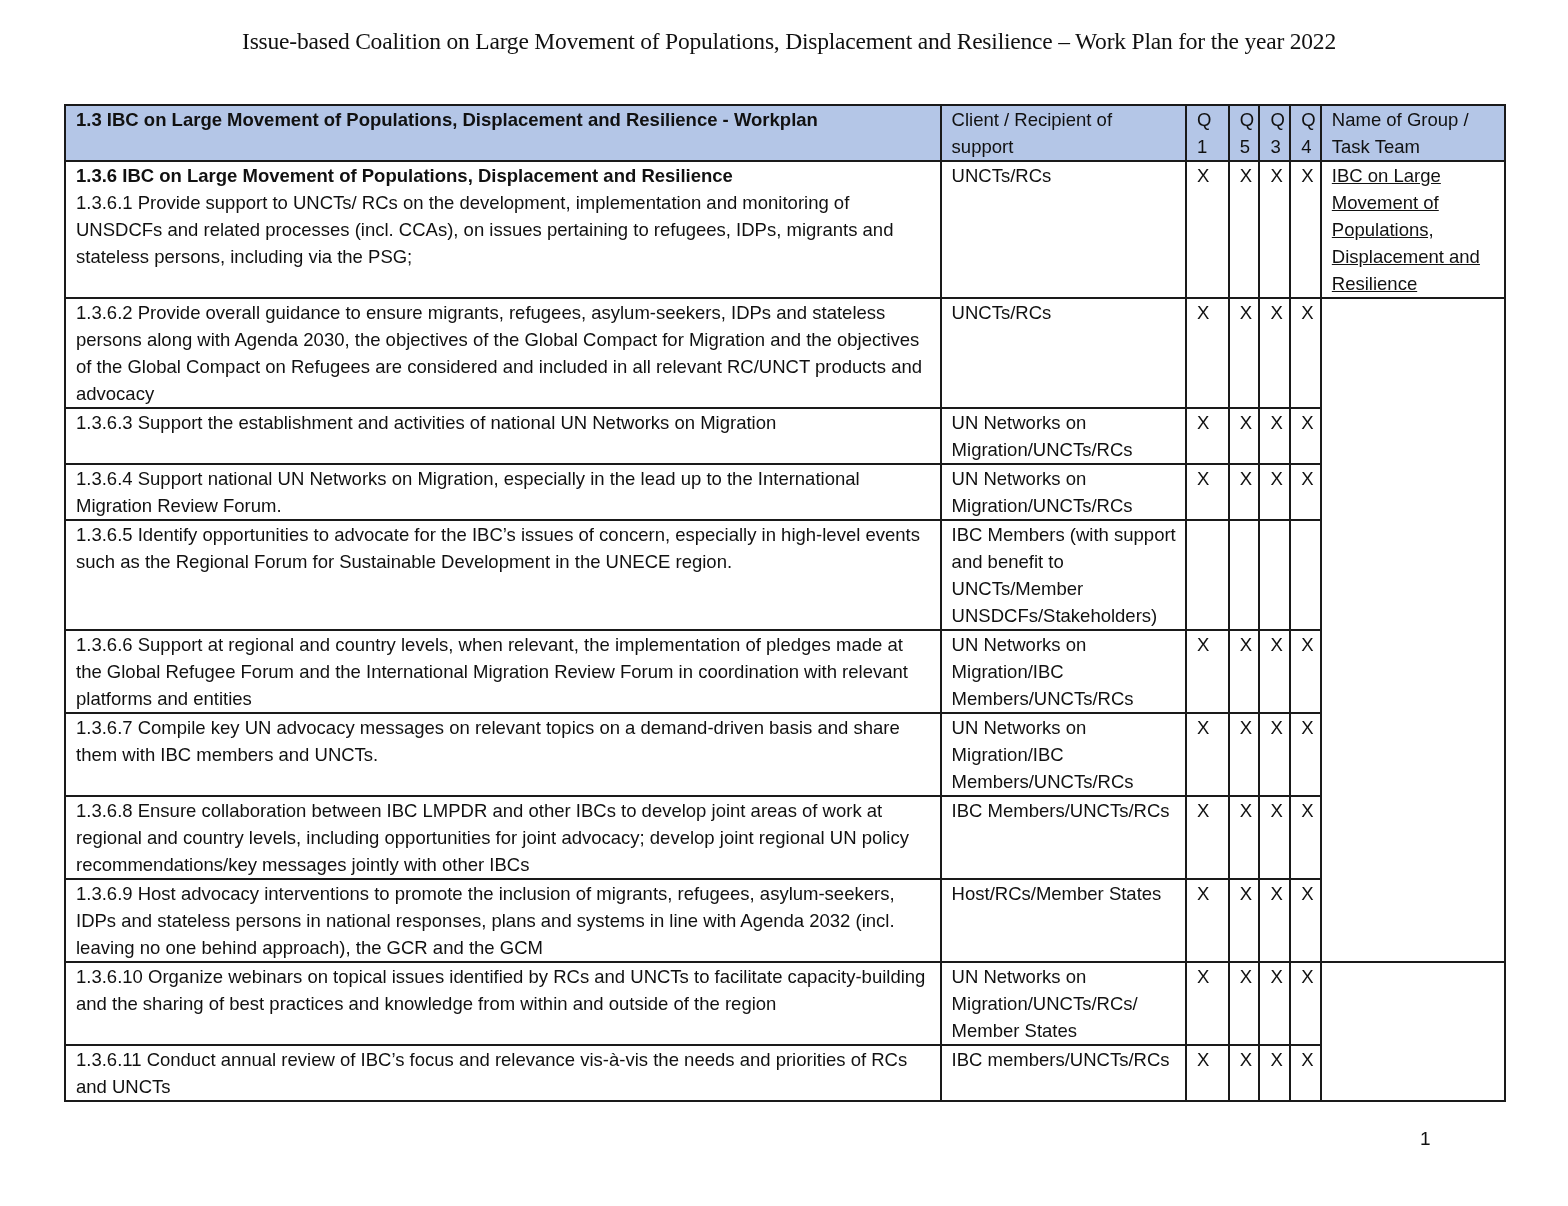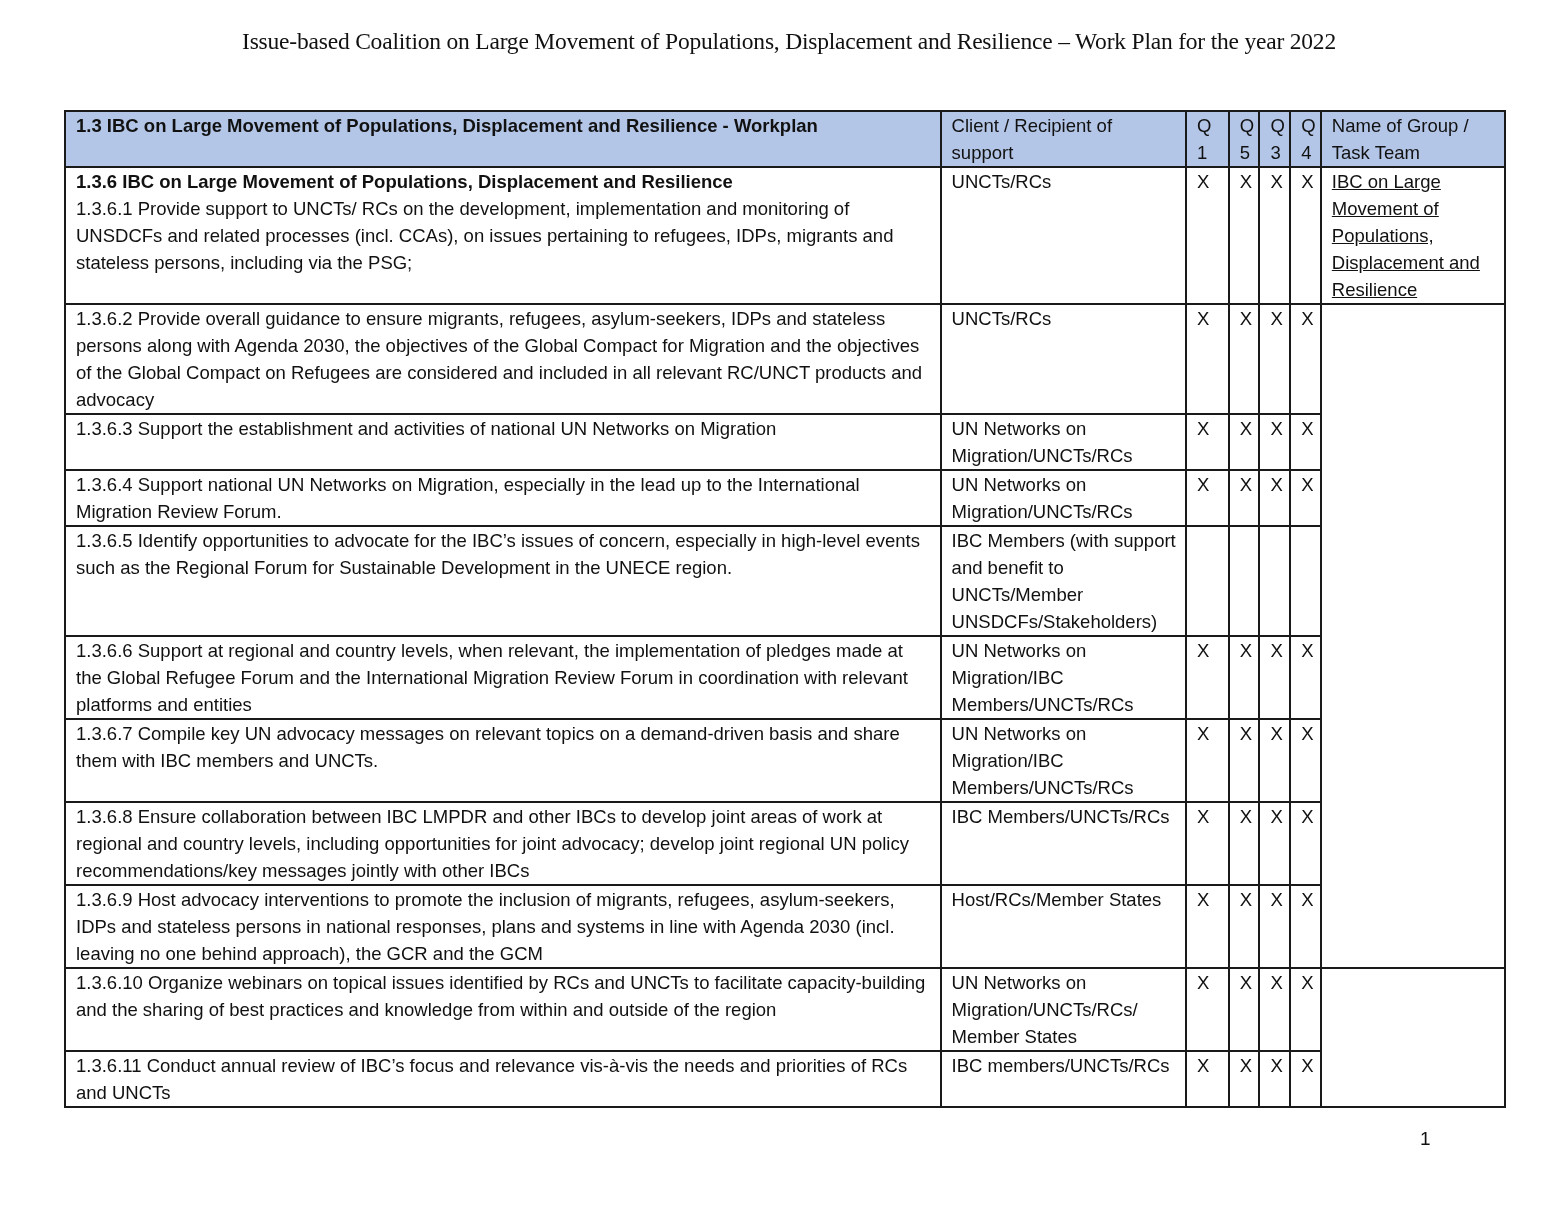--- a/index.html
+++ b/index.html
@@ -3,21 +3,21 @@
 <meta charset="utf-8">
 <style>
   html, body { margin: 0; padding: 0; background: #ffffff; }
   body { width: 1568px; height: 1206px; position: relative; overflow: hidden; }
   .doc-title {
     position: absolute; left: 0; top: 28px; width: 1578px; text-align: center;
     font-family: "Liberation Serif", serif; font-size: 23.5px; color: #111;
     letter-spacing: -0.2px;
   }
   table.workplan {
-    position: absolute; left: 64px; top: 110px;
+    position: absolute; left: 64px; top: 104px;
     border-collapse: collapse; table-layout: fixed;
     width: 1442px;
     font-family: "Liberation Sans", sans-serif;
     font-size: 18.5px; color: #111; line-height: 27px;
   }
   table.workplan td, table.workplan th {
     border: 2px solid #1a1a1a; vertical-align: top;
     padding: 0 8px 0 10px; font-weight: normal; text-align: left;
     word-wrap: break-word;
   }
@@ -137,21 +137,21 @@
     <tr style="height:82px">
       <td>1.3.6.8 Ensure collaboration between IBC LMPDR and other IBCs to develop joint areas of work at regional and country levels, including opportunities for joint advocacy; develop joint regional UN policy recommendations/key messages jointly with other IBCs</td>
       <td>IBC Members/UNCTs/RCs</td>
       <td class="q">X</td>
       <td class="q">X</td>
       <td class="q">X</td>
       <td class="q">X</td>
     </tr>
 
     <tr style="height:82px">
-      <td>1.3.6.9 Host advocacy interventions to promote the inclusion of migrants, refugees, asylum-seekers, IDPs and stateless persons in national responses, plans and systems in line with Agenda 2030 (incl. leaving no one behind approach), the GCR and the GCM</td>
+      <td>1.3.6.9 Host advocacy interventions to promote the inclusion of migrants, refugees, asylum-seekers, IDPs and stateless persons in national responses, plans and systems in line with Agenda 2032 (incl. leaving no one behind approach), the GCR and the GCM</td>
       <td>Host/RCs/Member States</td>
       <td class="q">X</td>
       <td class="q">X</td>
       <td class="q">X</td>
       <td class="q">X</td>
     </tr>
 
     <tr style="height:82px">
       <td>1.3.6.10 Organize webinars on topical issues identified by RCs and UNCTs to facilitate capacity-building and the sharing of best practices and knowledge from within and outside of the region</td>
       <td>UN Networks on Migration/UNCTs/RCs/ Member States</td>

